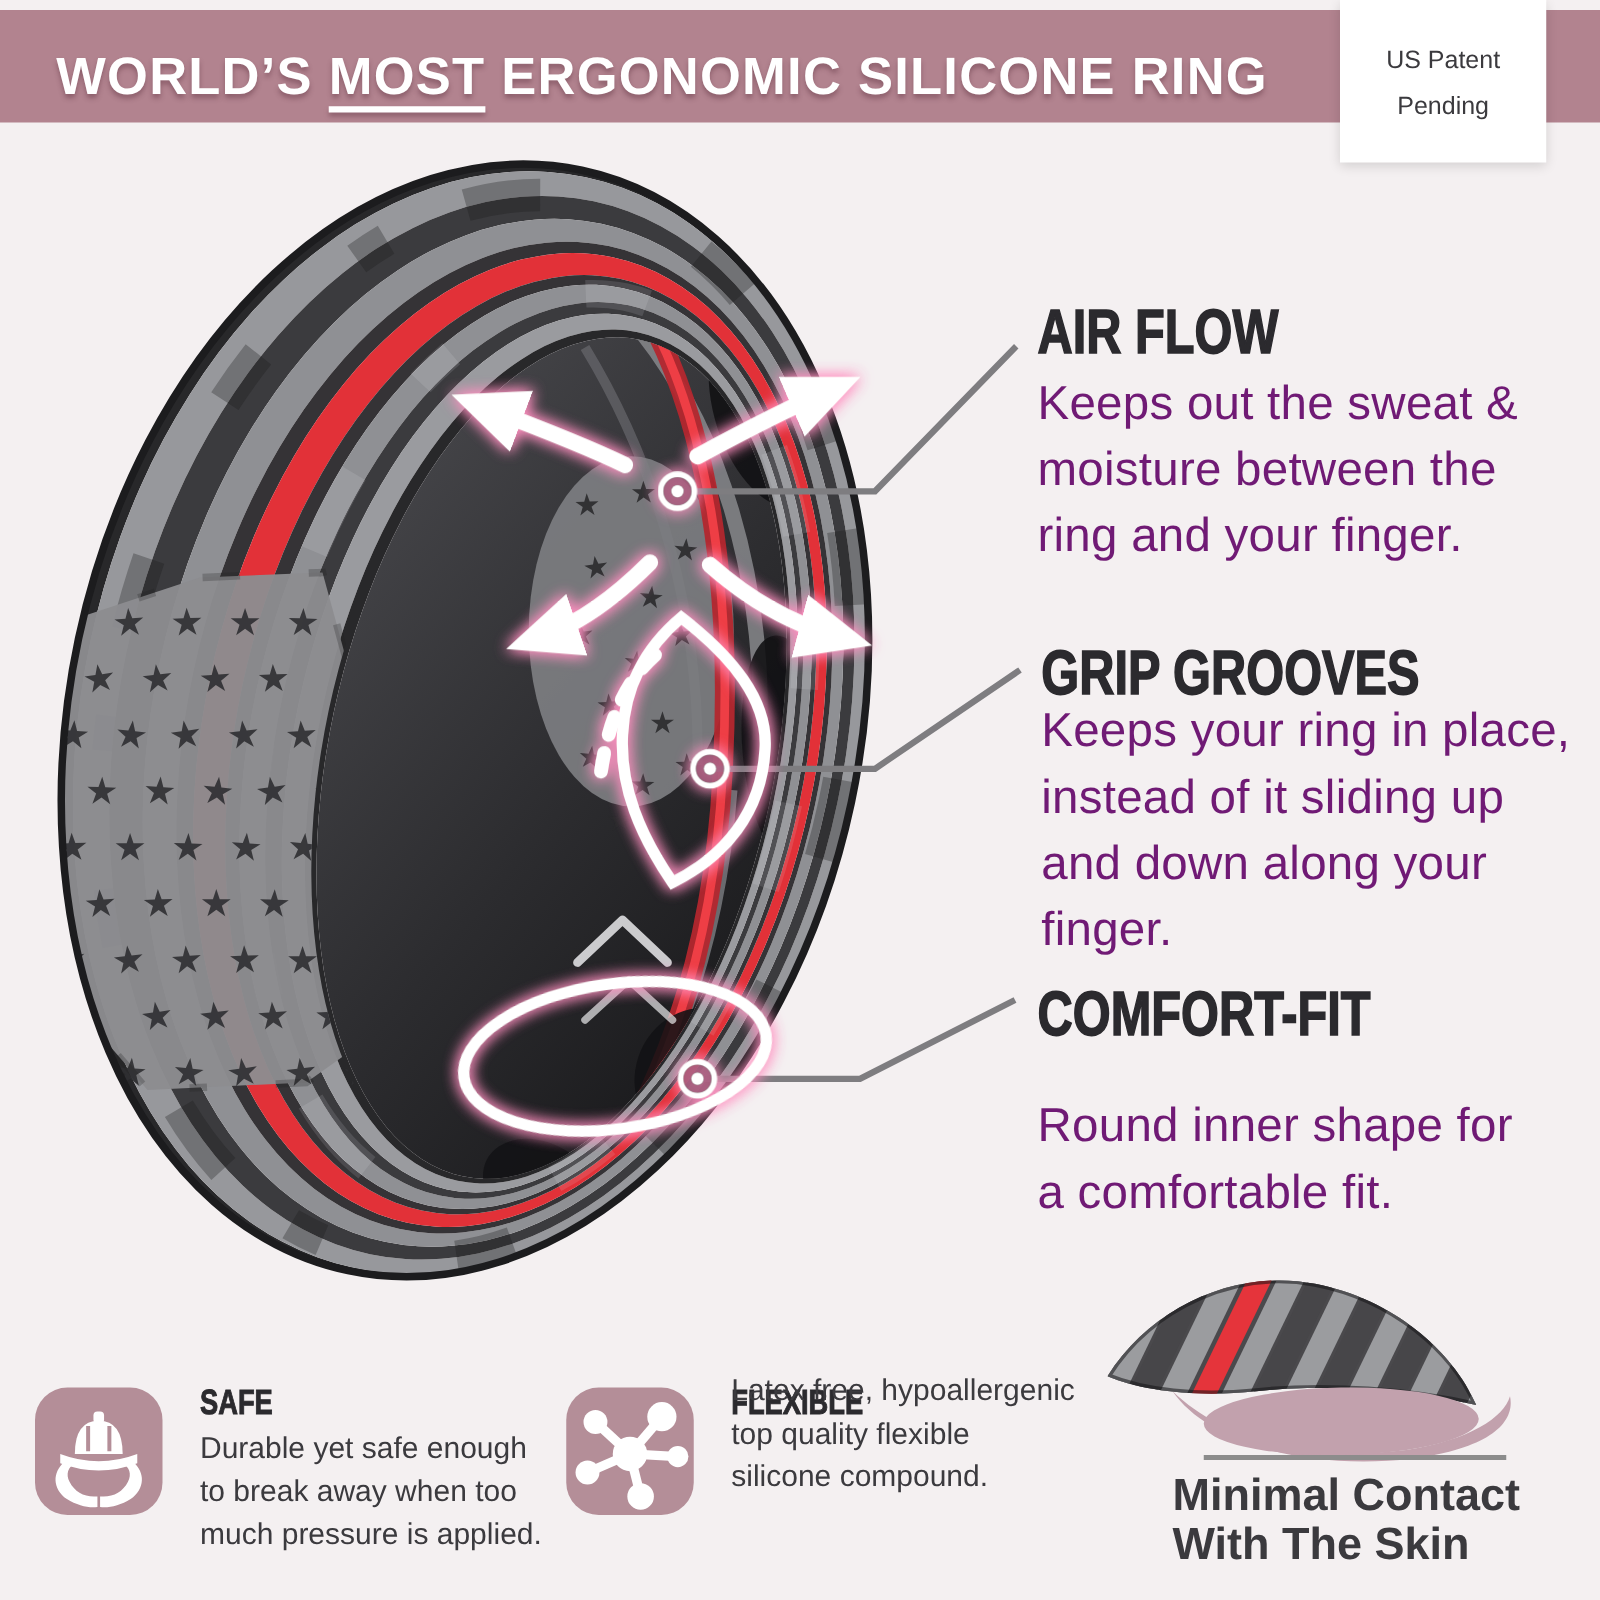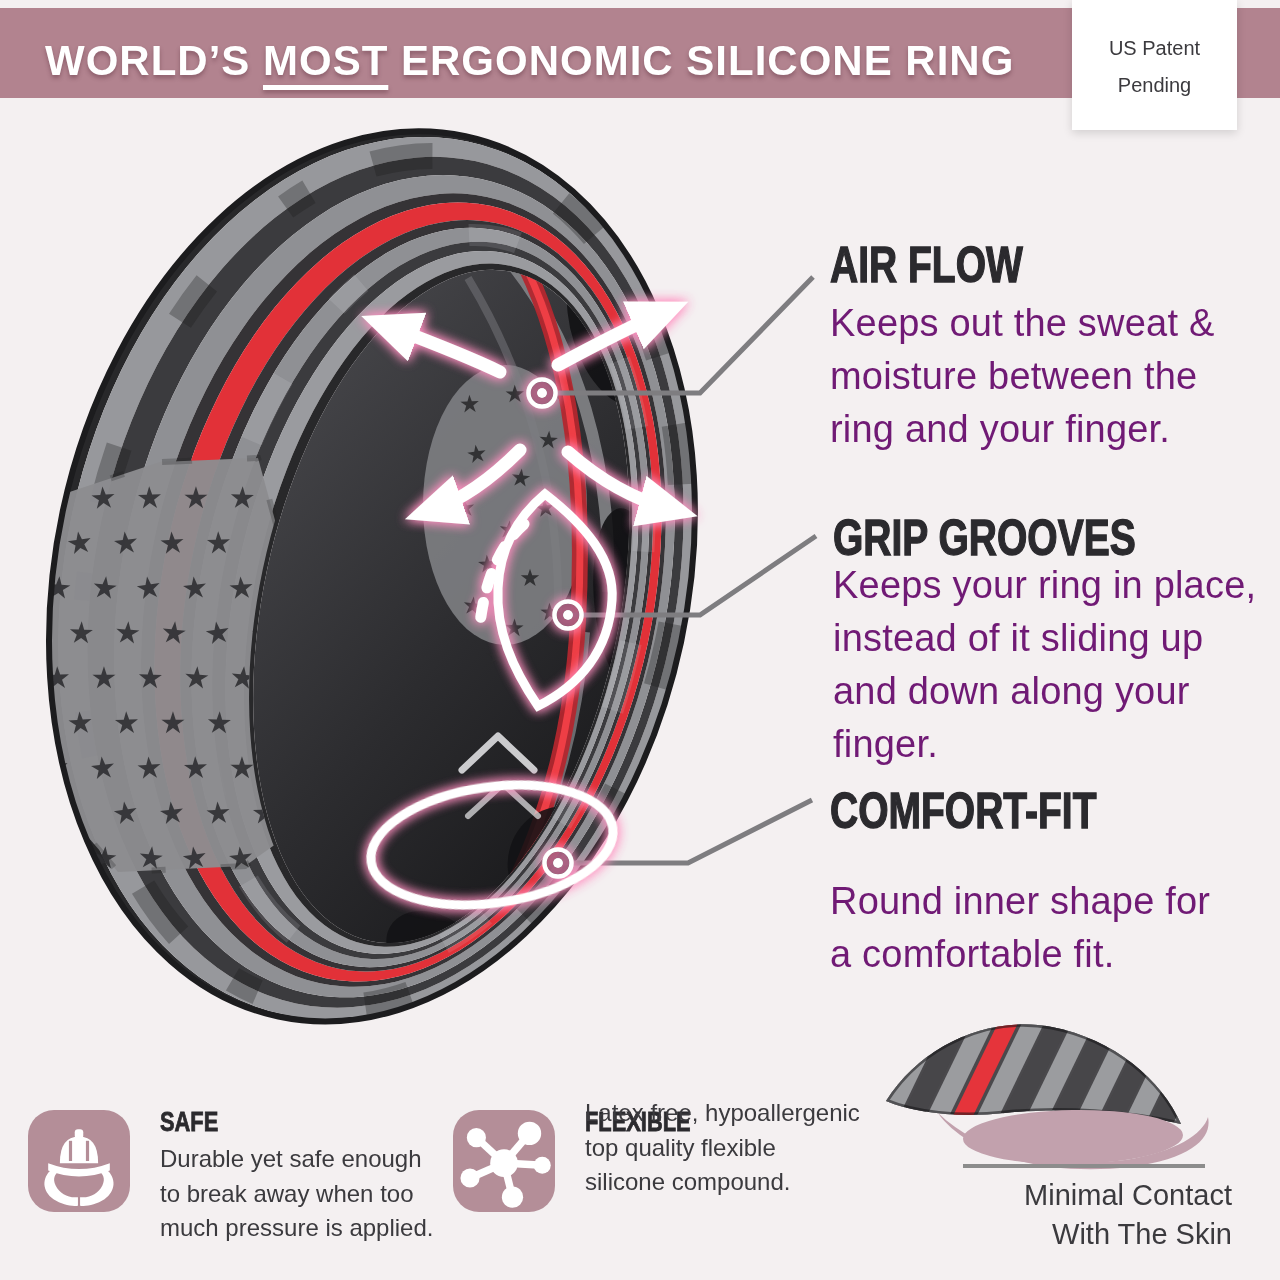--- a/index.html
+++ b/index.html
@@ -25,22 +25,22 @@
   
   .tile{width:102px;height:102px;border-radius:26px;background:#b48e98;}
   #tile-0{left:28px;top:1110px;} #tile-1{left:453px;top:1110px;}
   .ben-title{color:#2b2a2e;font-size:28px;line-height:28px;font-weight:700;
     -webkit-text-stroke:.8px #2b2a2e;transform:scaleX(.78);transform-origin:left top;white-space:nowrap;margin:0;}
   .ben-desc{color:#3b3a3e;font-size:24px;line-height:34.5px;white-space:pre-line;}
   #ben-0-t{left:160px;top:1108px;} #ben-0-d{left:160px;top:1142px;}
   #ben-1-t{left:585px;top:1108px;} #ben-1-d{left:585px;top:1096px;}
   
   #xs-rule{left:963px;top:1164px;width:242px;height:4px;background:#8c8c8c;}
-  #xs-caption{left:938px;top:1176px;width:294px;text-align:right;color:#3b3a3e;
-    font-size:29px;line-height:39px;white-space:pre-line;}
+  #xs-caption{left:938px;top:1176px;width:294px;text-align:left;color:#3b3a3e;
+    font-size:36px;line-height:39px;white-space:pre-line;font-weight:bold;}
   #artwork{left:0;top:0;pointer-events:none;}
   svg text.star{font-family:"DejaVu Sans",sans-serif;}
 </style>
 </head>
 <body>
 
 <svg id="artwork" class="abs" width="1280" height="1280" viewBox="0 0 1280 1280">
   <defs>
     <linearGradient id="holeGrad" x1="0" y1="0" x2="1" y2="1">
       <stop offset="0" stop-color="#4a4a4e"></stop>

